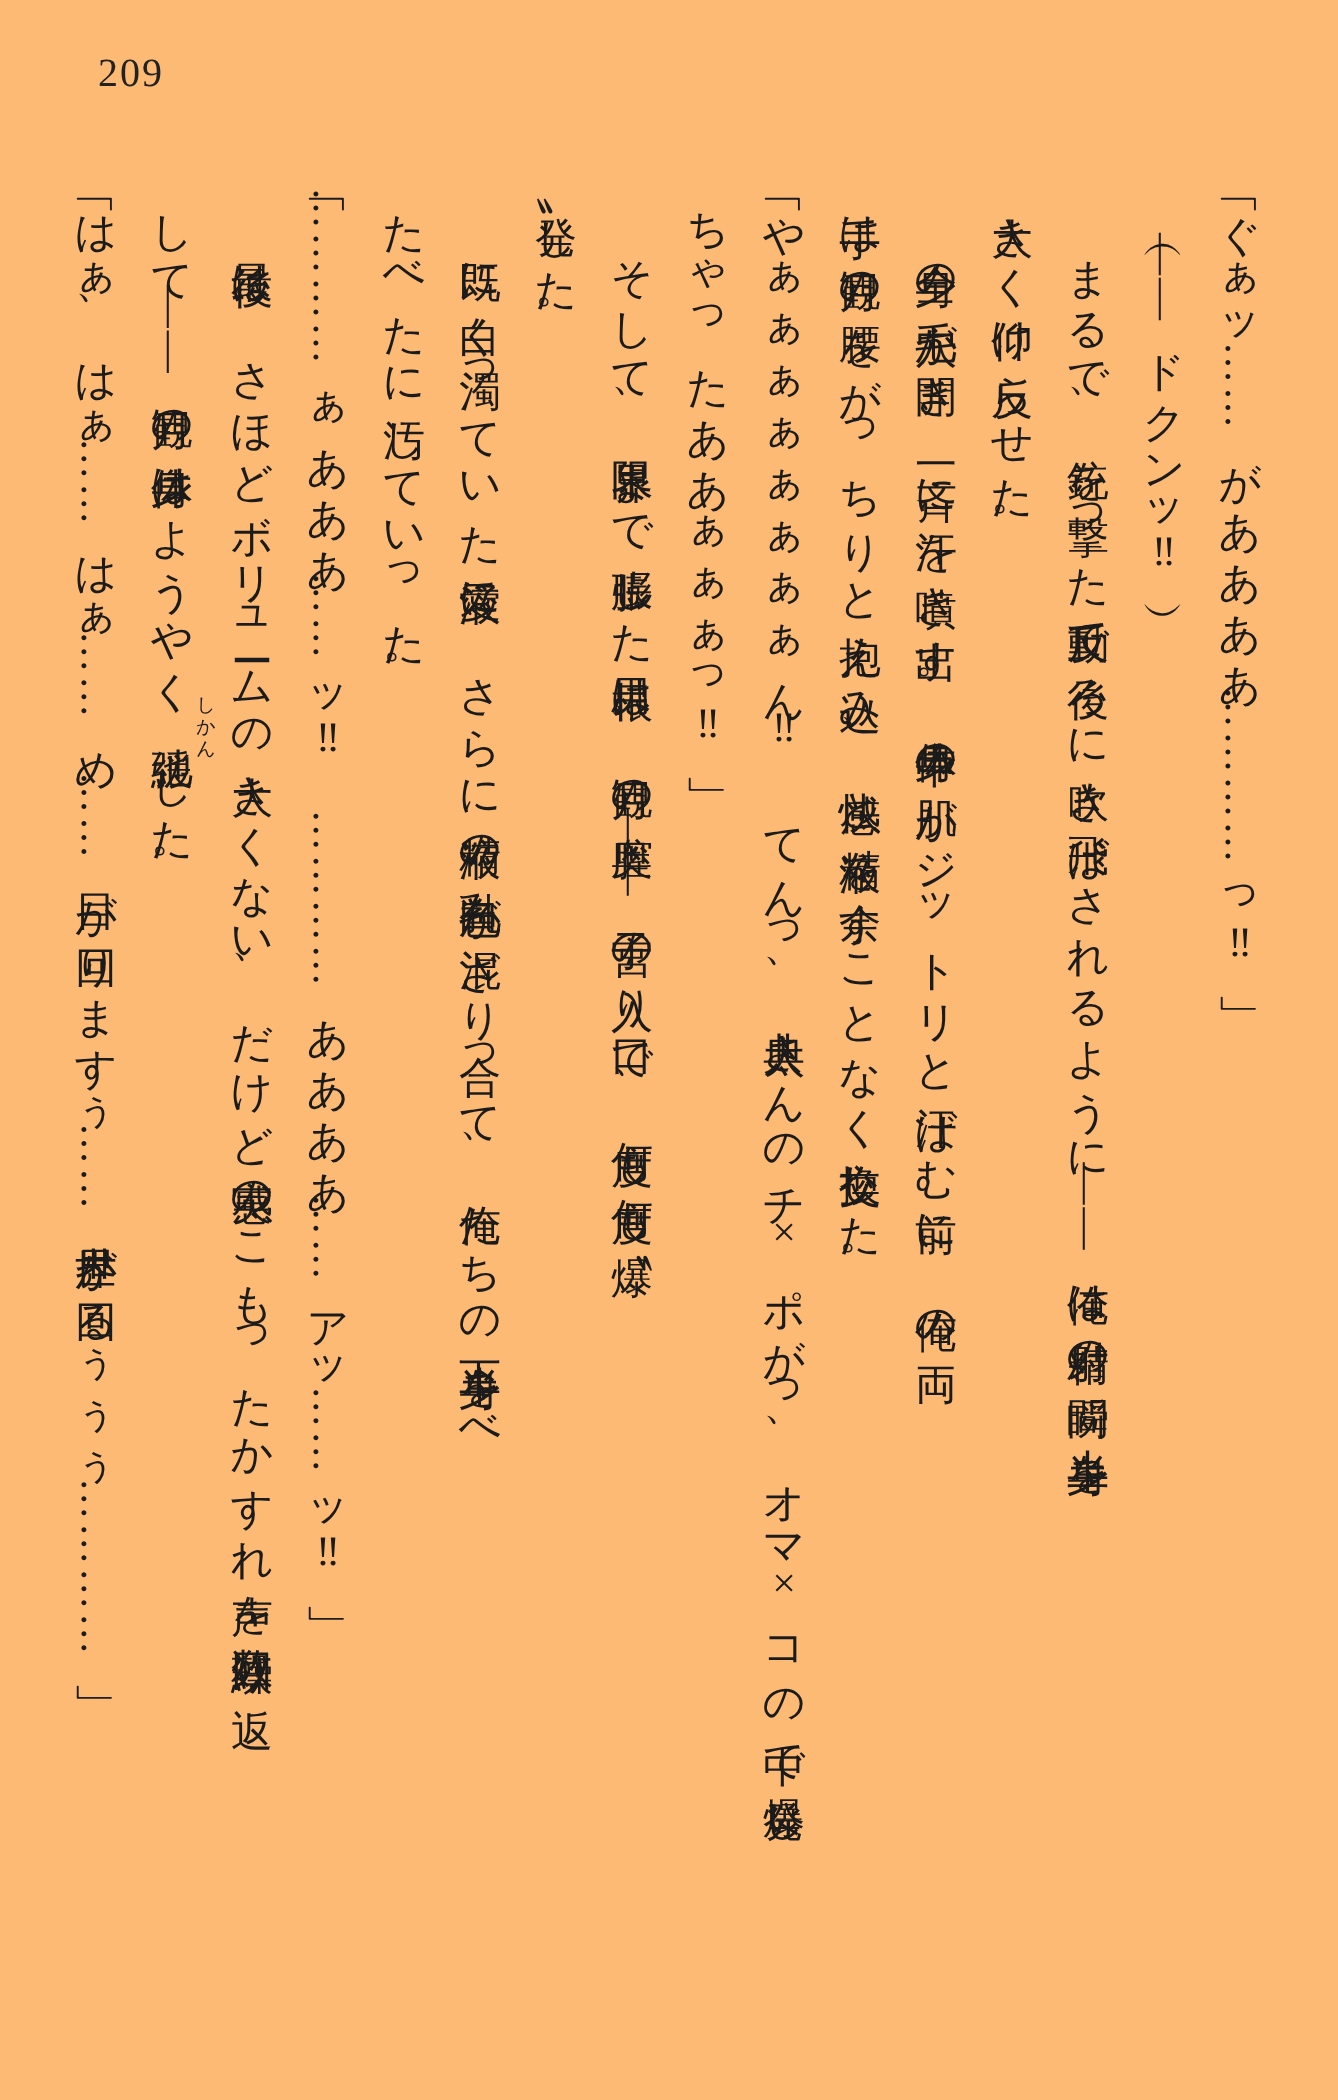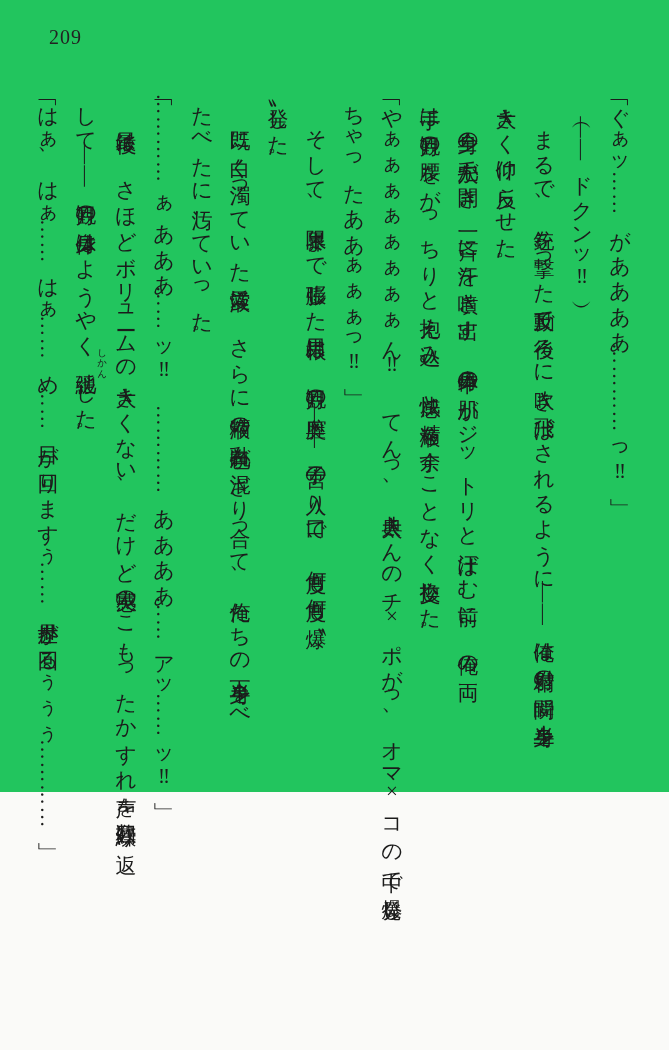--- a/index.html
+++ b/index.html
@@ -6,22 +6,22 @@
     margin: 0;
     padding: 0;
     width: 669px;
     height: 1050px;
     background: #fafaf8;
     overflow: hidden;
   }
   .page {
     position: relative;
     width: 669px;
-    height: 792px;
-    background: #22c55e;
+    height: 1050px;
+    background: #fdba74;
     font-family: "Liberation Serif", "DejaVu Serif", serif;
   }
   .page-number {
     position: absolute;
     top: 26px;
     left: 49px;
     font-size: 20px;
     letter-spacing: 1px;
     color: #222;
   }

